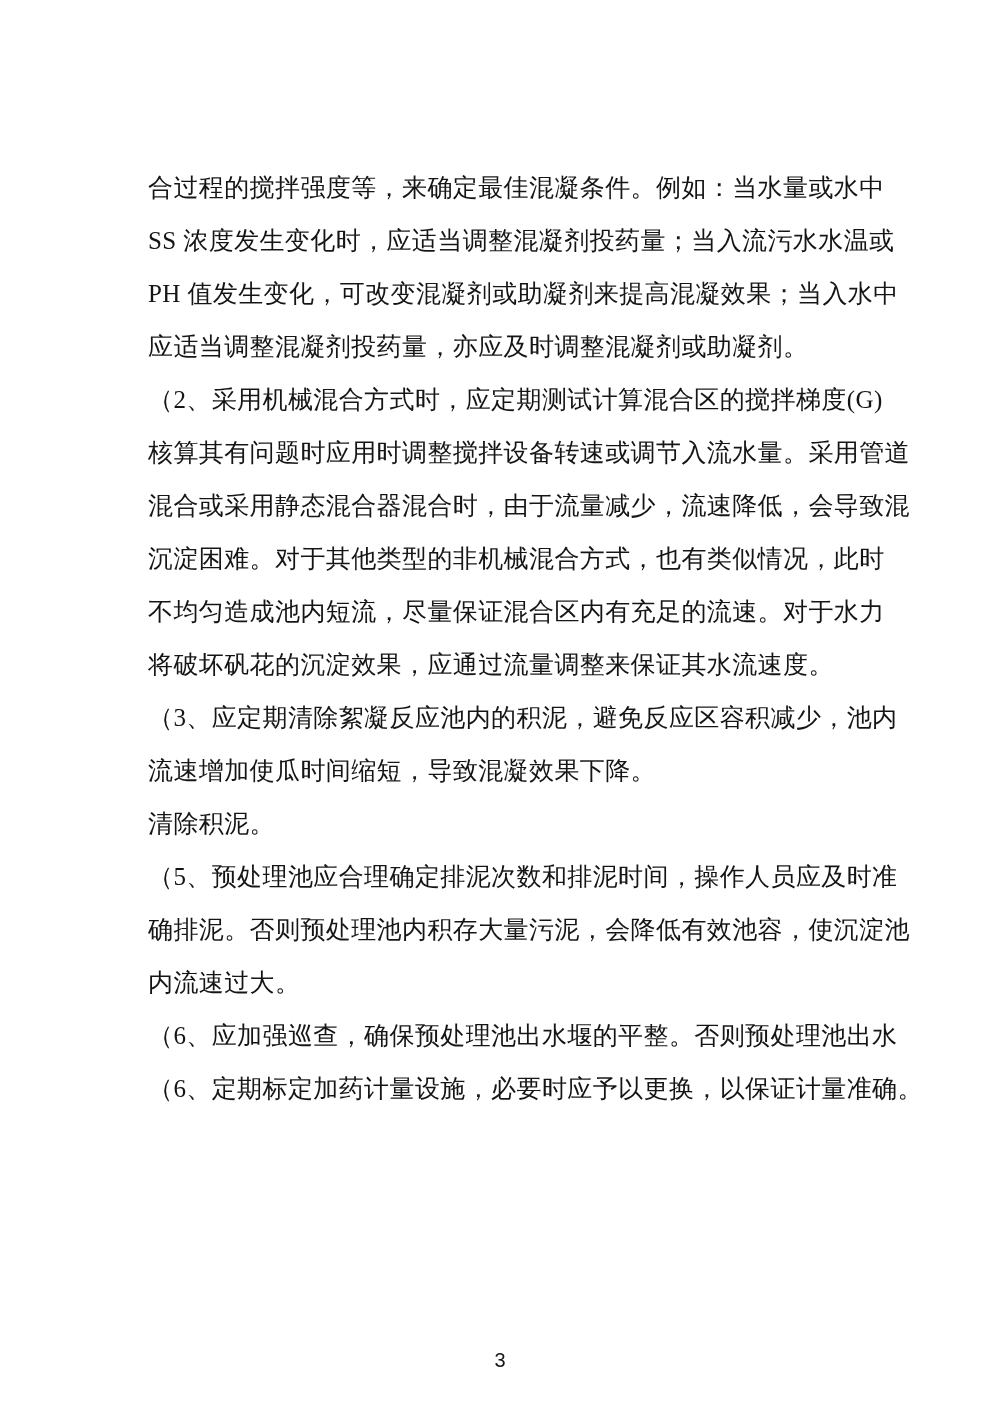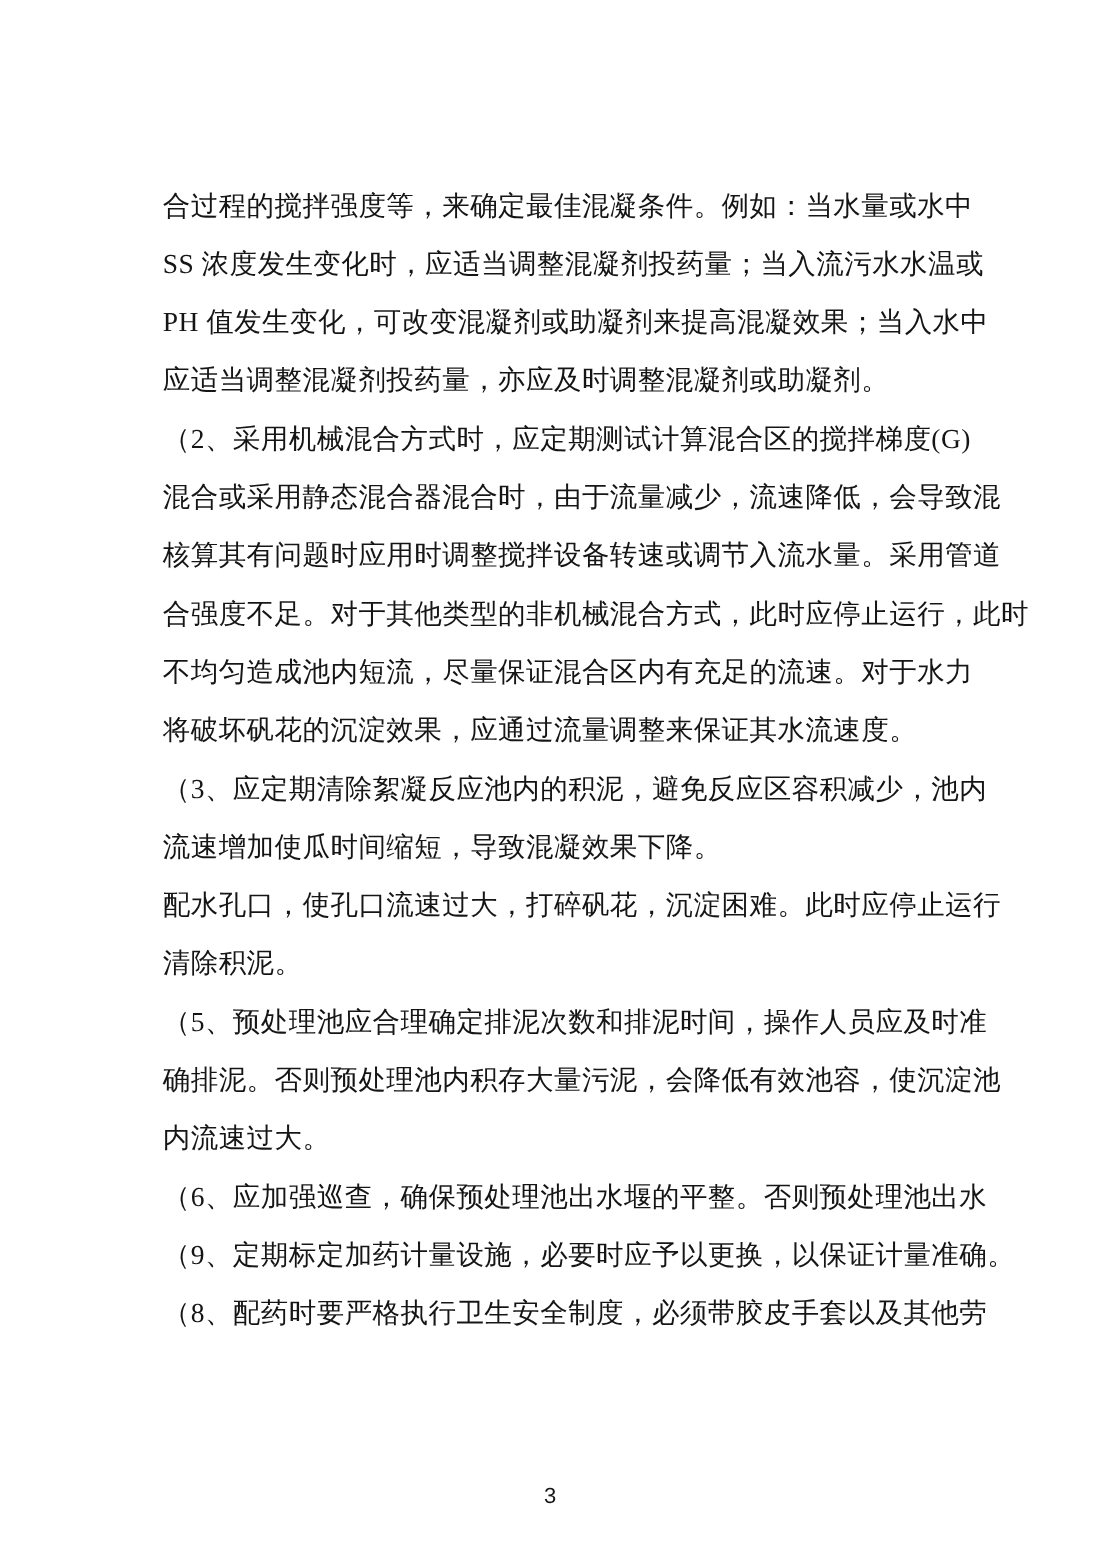--- a/index.html
+++ b/index.html
@@ -44,30 +44,28 @@
 </head>
 <body>
 
 <div class="page">
   <div class="text-block">
     <div class="line">合过程的搅拌强度等，来确定最佳混凝条件。例如：当水量或水中</div>
     <div class="line">SS 浓度发生变化时，应适当调整混凝剂投药量；当入流污水水温或</div>
     <div class="line">PH 值发生变化，可改变混凝剂或助凝剂来提高混凝效果；当入水中</div>
     <div class="line">应适当调整混凝剂投药量，亦应及时调整混凝剂或助凝剂。</div>
     <div class="line">（2、采用机械混合方式时，应定期测试计算混合区的搅拌梯度(G)</div>
+    <div class="line">核算其有问题时应用时调整搅拌设备转速或调节入流水量。采用管道</div>
     <div class="line">混合或采用静态混合器混合时，由于流量减少，流速降低，会导致混</div>
-    <div class="line">核算其有问题时应用时调整搅拌设备转速或调节入流水量。采用管道</div>
-    <div class="line">合强度不足。对于其他类型的非机械混合方式，此时应停止运行，此时</div>
+    <div class="line">沉淀困难。对于其他类型的非机械混合方式，也有类似情况，此时</div>
     <div class="line">不均匀造成池内短流，尽量保证混合区内有充足的流速。对于水力</div>
     <div class="line">将破坏矾花的沉淀效果，应通过流量调整来保证其水流速度。</div>
     <div class="line">（3、应定期清除絮凝反应池内的积泥，避免反应区容积减少，池内</div>
     <div class="line">流速增加使瓜时间缩短，导致混凝效果下降。</div>
-    <div class="line">配水孔口，使孔口流速过大，打碎矾花，沉淀困难。此时应停止运行</div>
     <div class="line">清除积泥。</div>
     <div class="line">（5、预处理池应合理确定排泥次数和排泥时间，操作人员应及时准</div>
     <div class="line">确排泥。否则预处理池内积存大量污泥，会降低有效池容，使沉淀池</div>
     <div class="line">内流速过大。</div>
     <div class="line">（6、应加强巡查，确保预处理池出水堰的平整。否则预处理池出水</div>
-    <div class="line">（9、定期标定加药计量设施，必要时应予以更换，以保证计量准确。</div>
-    <div class="line">（8、配药时要严格执行卫生安全制度，必须带胶皮手套以及其他劳</div>
+    <div class="line">（6、定期标定加药计量设施，必要时应予以更换，以保证计量准确。</div>
   </div>
   <div class="page-number">3</div>
 </div>
 
 </body></html>

